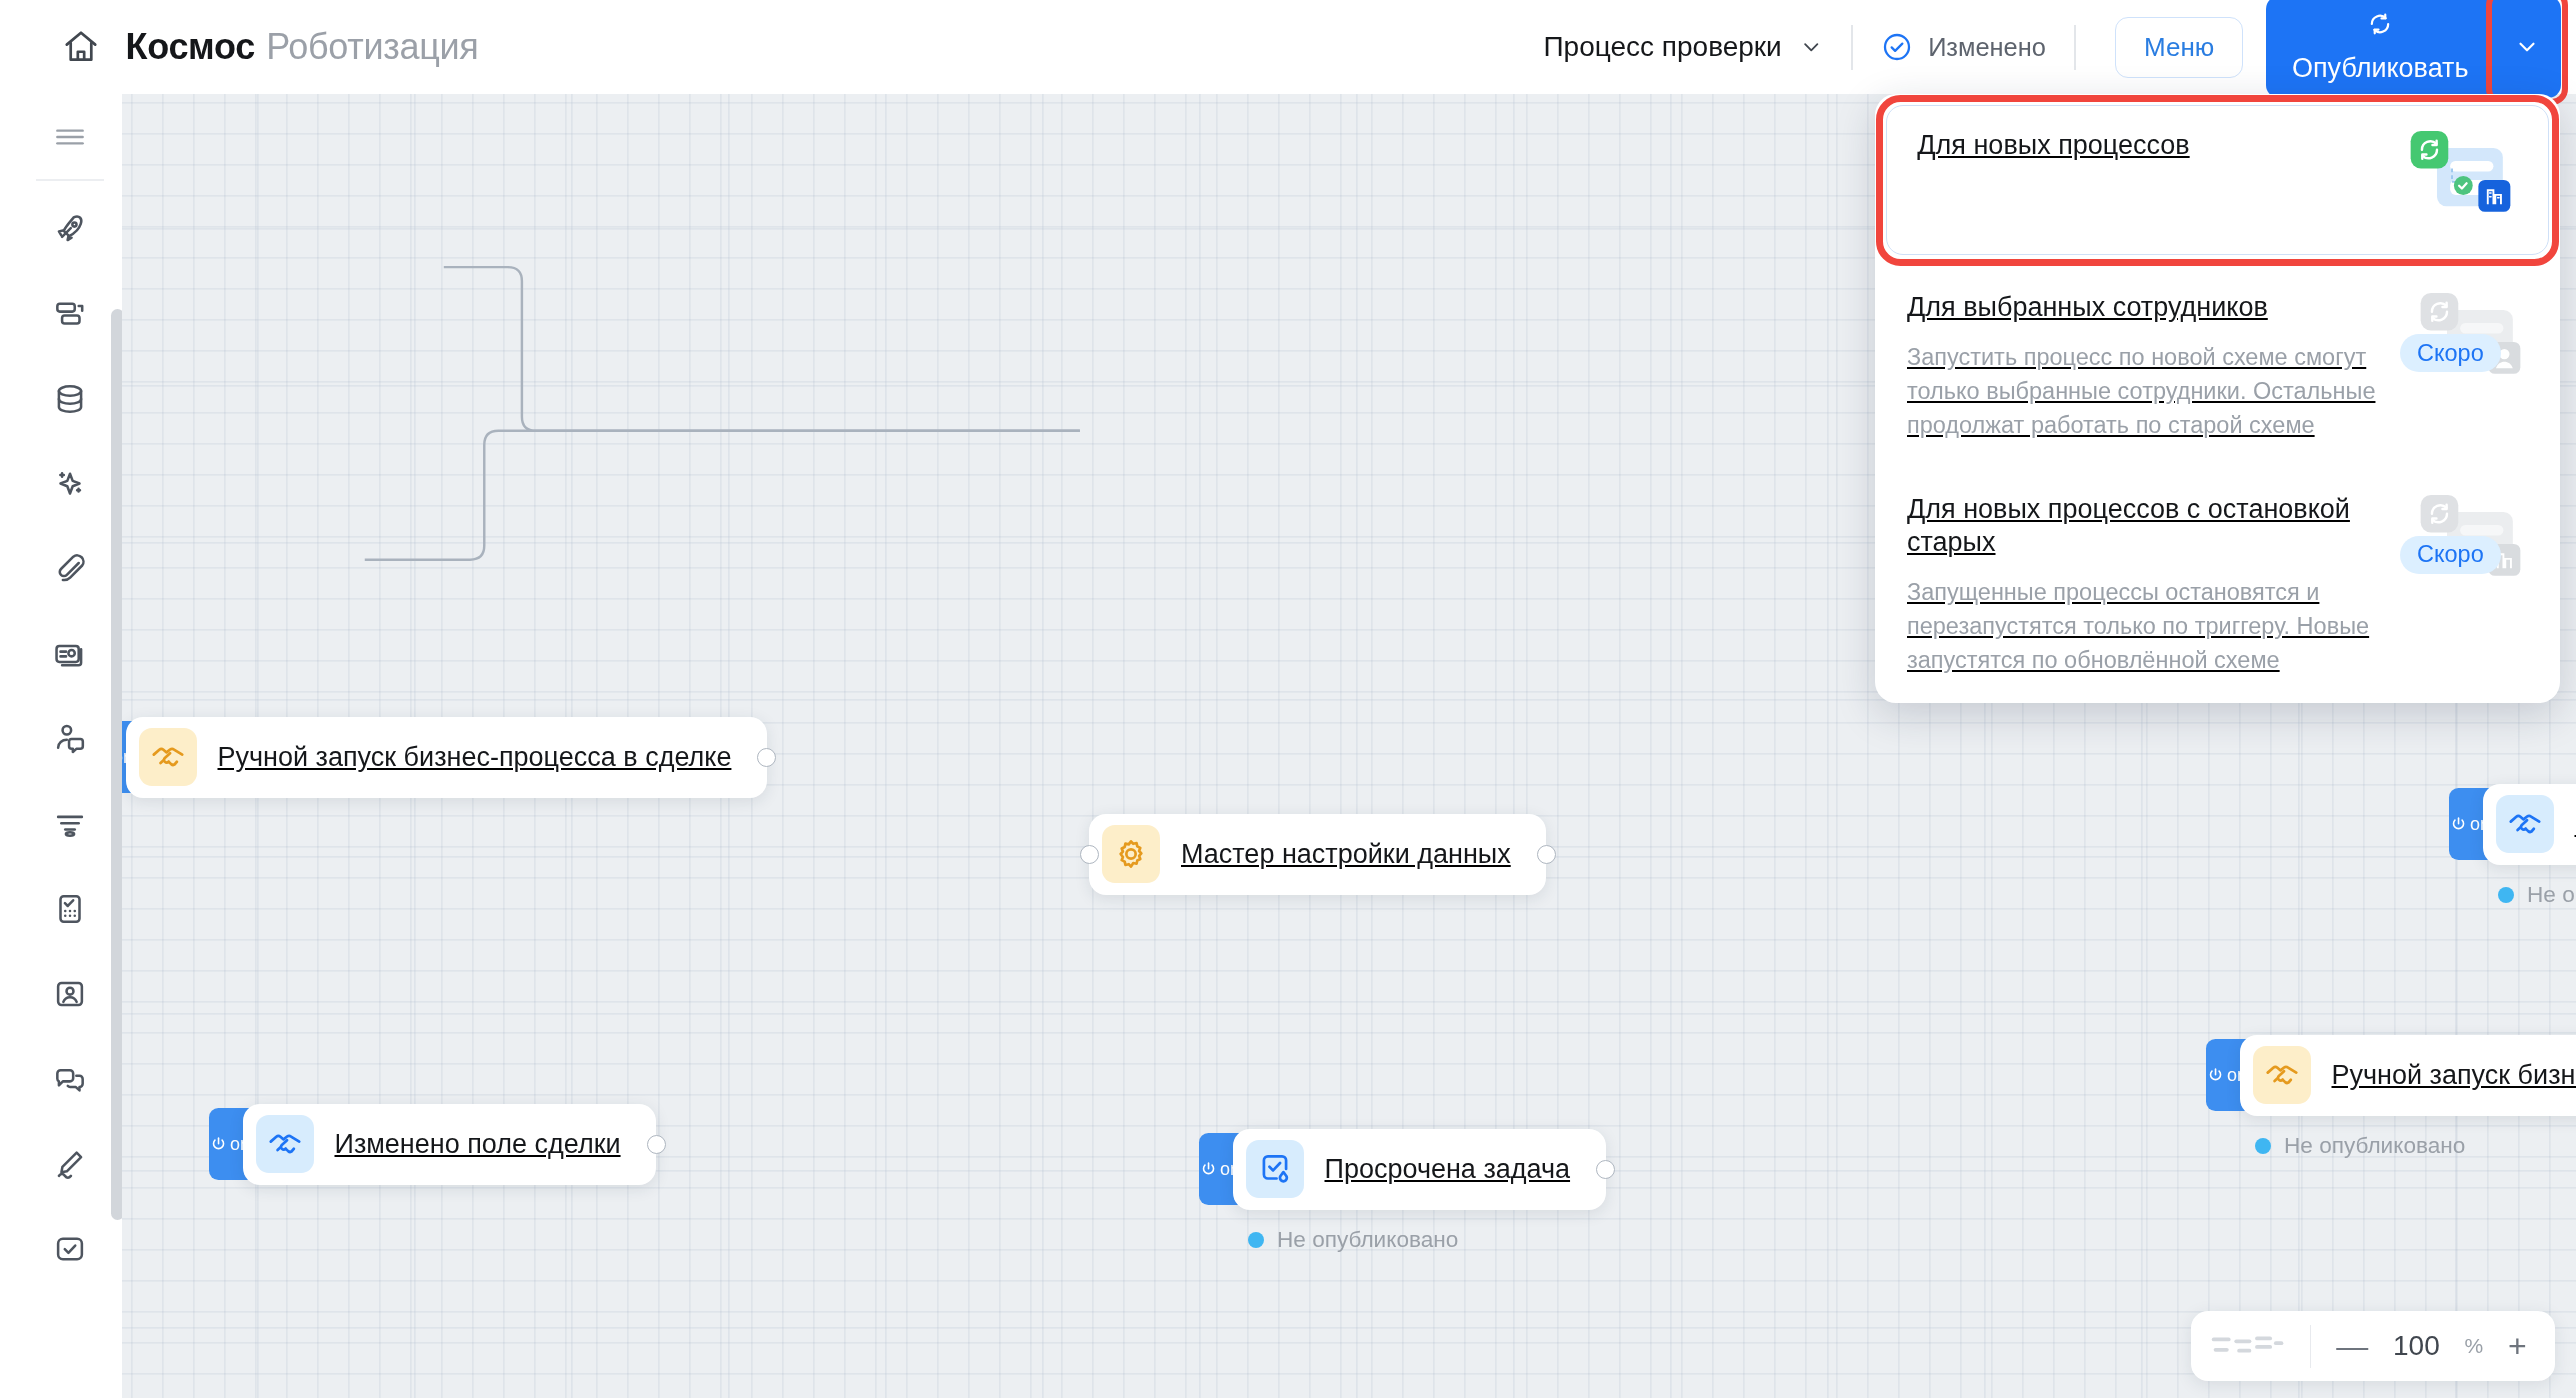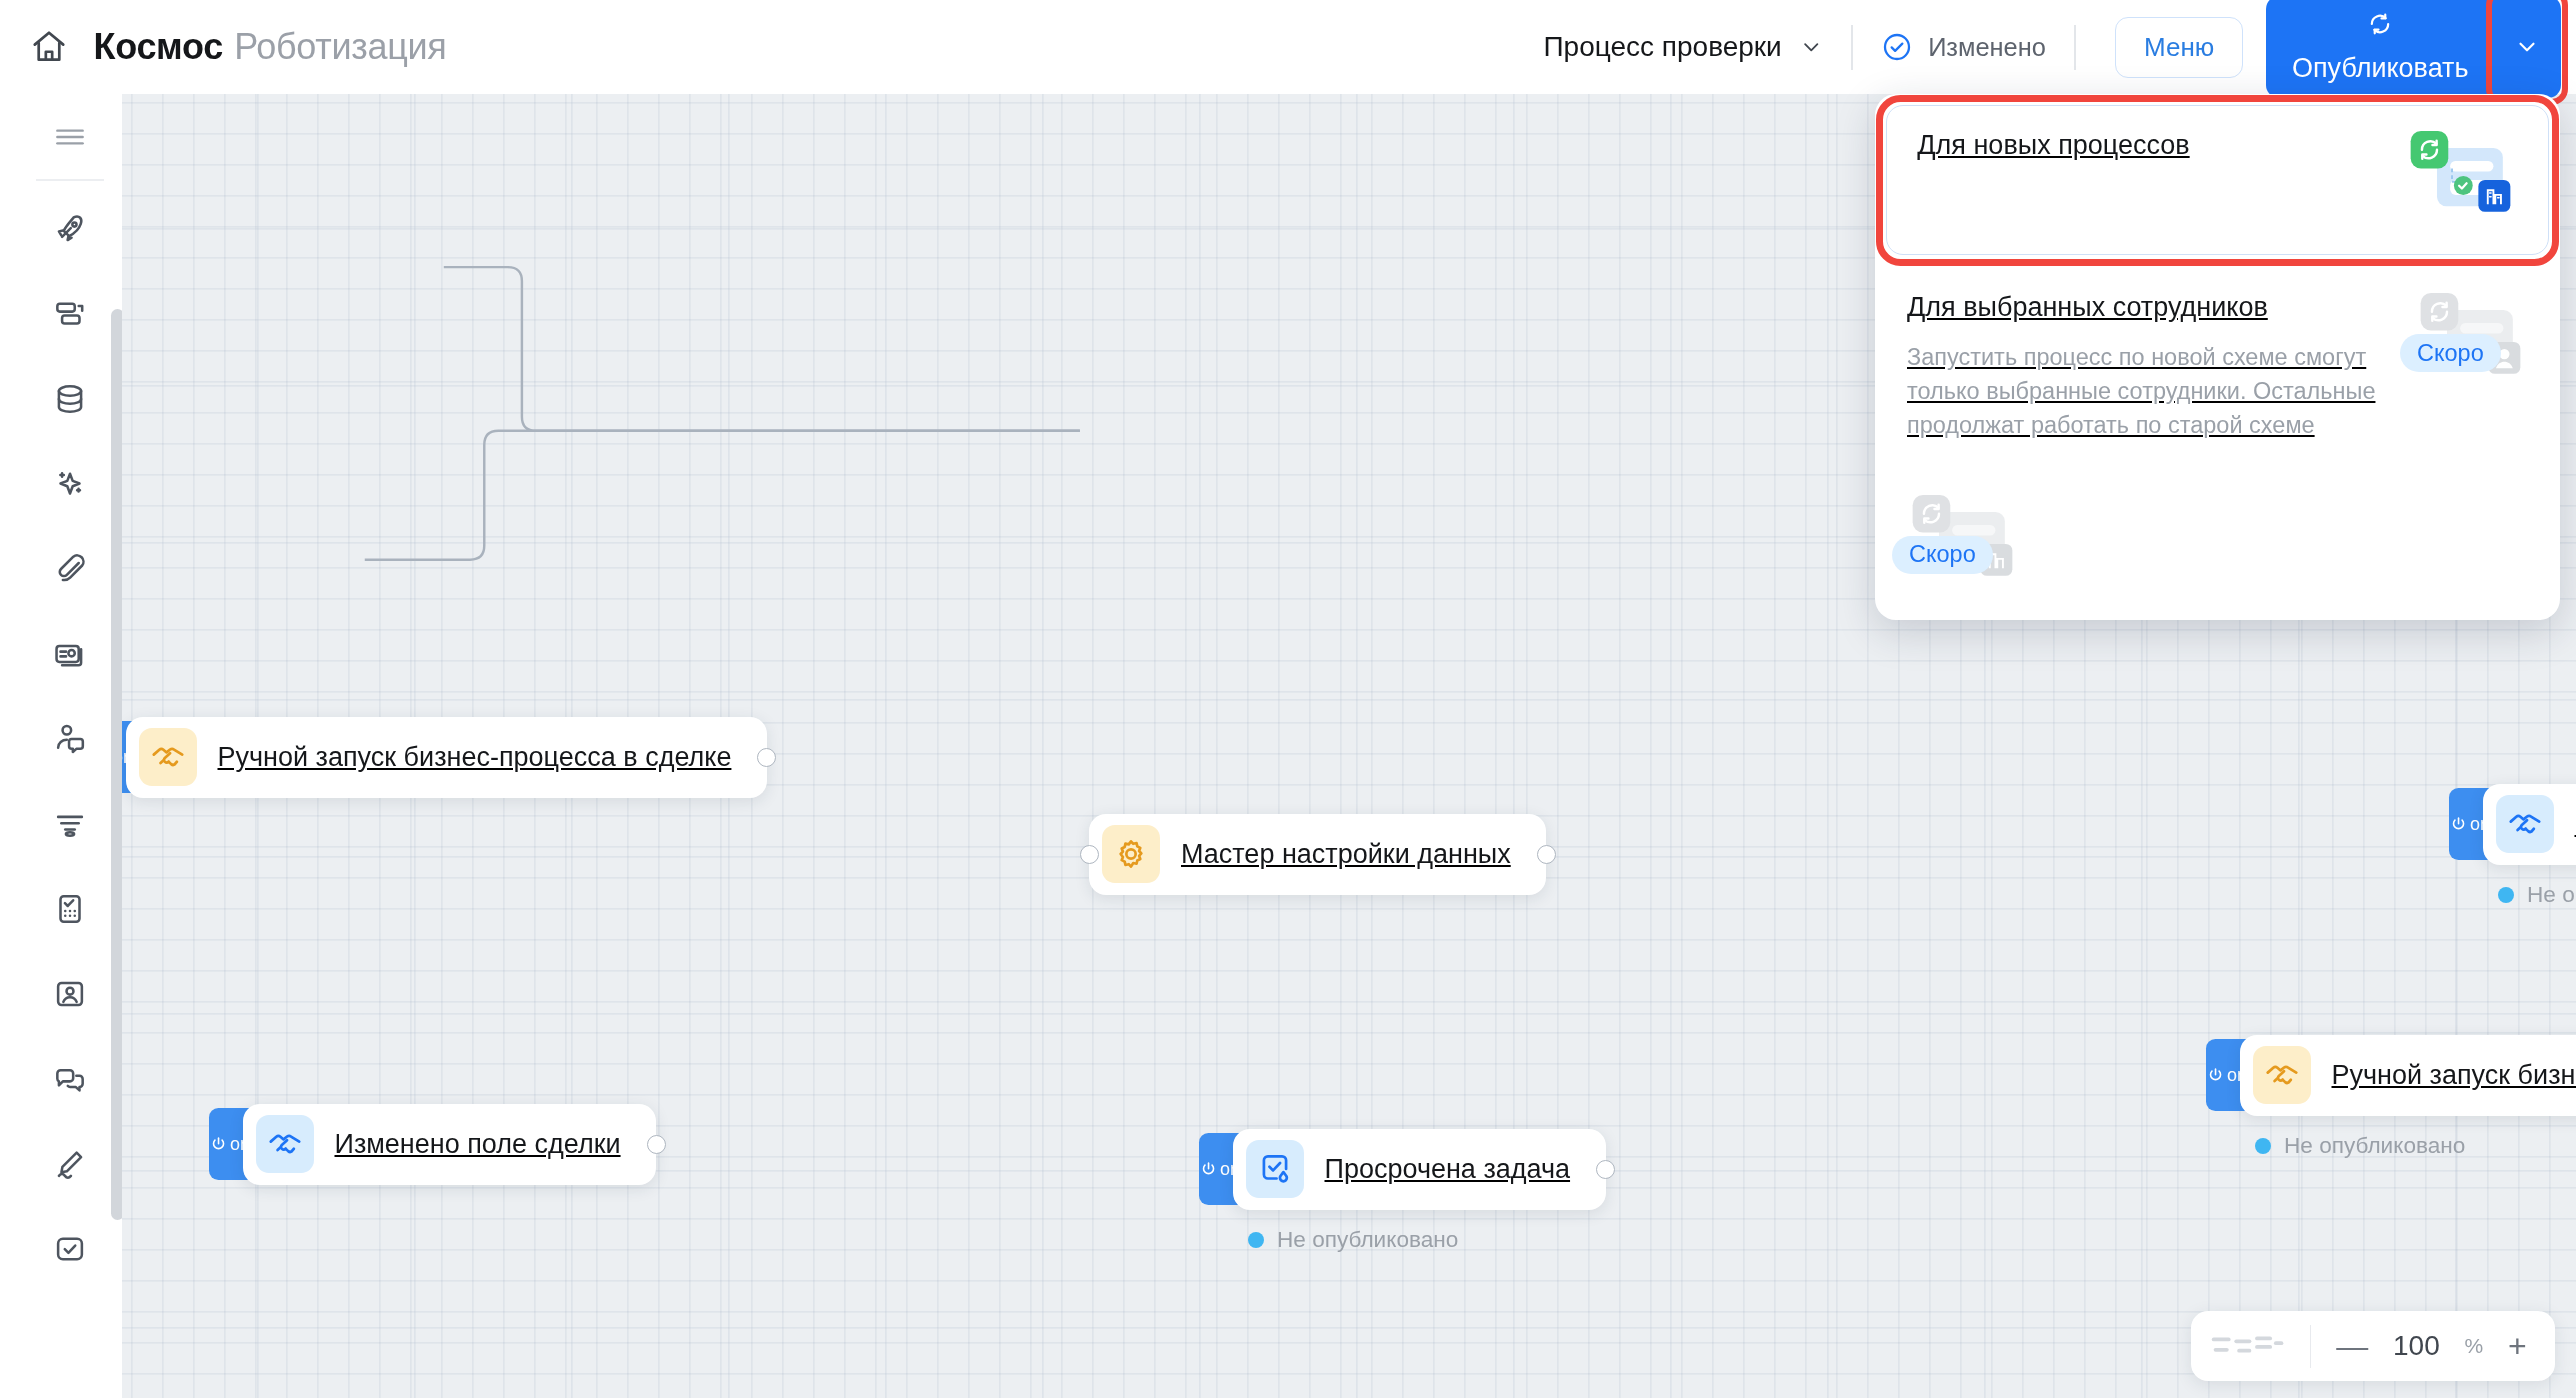--- a/index.html
+++ b/index.html
@@ -10,20 +10,21 @@
     background: #ffffff;
   }
 
   
   .header {
     position: absolute; top: 0; left: 0;
     width: 2576px; height: 94px;
     background: #ffffff;
     display: flex; align-items: center;
     z-index: 40;
+    padding-left: 32px;
   }
   .home-icon { margin-left: 28px; width: 41px; height: 41px; display:flex; align-items:center; justify-content:center; cursor:pointer; }
   .brand { margin-left: 24.5px; font-size: 36px; letter-spacing: -0.3px; }
   .brand-main { color: #15171a; font-weight: 700; }
   .brand-sub { color: #9ba0a8; font-weight: 400; margin-left: 11.3px; }
 
   .header-right {
     margin-left: auto; display: flex; align-items: center;
     height: 100%; padding-right: 15px;
   }
@@ -545,20 +546,24 @@
         <path d="M33.6 12.5v4.4h-4.4M18.4 31.5v-4.4h4.4" stroke="#fff" stroke-width="2.6" stroke-linecap="round" stroke-linejoin="round" fill="none"></path>
         <rect x="78" y="54" width="34" height="34" rx="7" fill="#d9dcdf"></rect>
         <circle cx="95" cy="67" r="5.5" fill="#fff"></circle>
         <path d="M86 82c1.8-4.6 5-6.8 9-6.8s7.2 2.2 9 6.8z" fill="#fff"></path>
       </svg>
       <span class="soon-badge">Скоро</span>
     </div>
   </div>
 
   <div class="dd-item">
+    <div class="dd-text">
+      <div class="dd-title">Для новых процессов с остановкой старых</div>
+      <div class="dd-desc">Запущенные процессы остановятся и перезапустятся только по триггеру. Новые запустятся по обновлённой схеме</div>
+    </div>
     <div class="dd-art">
       <svg width="111" height="98" viewBox="0 0 118 104" fill="none">
         <rect x="34" y="20" width="70" height="62" rx="10" fill="#ebedef"></rect>
         <rect x="48" y="34" width="46" height="11" rx="5.5" fill="#f6f7f8"></rect>
         <rect x="48" y="54" width="46" height="16" rx="6" fill="#f6f7f8"></rect>
         <circle cx="62" cy="60" r="10" fill="#e1e3e6"></circle>
         <rect x="6" y="2" width="40" height="40" rx="11" fill="#dfe1e4"></rect>
         <path d="M34 22a9 9 0 0 1-15.3 6.4" stroke="#fff" stroke-width="2.6" stroke-linecap="round" fill="none"></path>
         <path d="M18 22a9 9 0 0 1 15.3-6.4" stroke="#fff" stroke-width="2.6" stroke-linecap="round" fill="none"></path>
         <path d="M33.6 12.5v4.4h-4.4M18.4 31.5v-4.4h4.4" stroke="#fff" stroke-width="2.6" stroke-linecap="round" stroke-linejoin="round" fill="none"></path>

